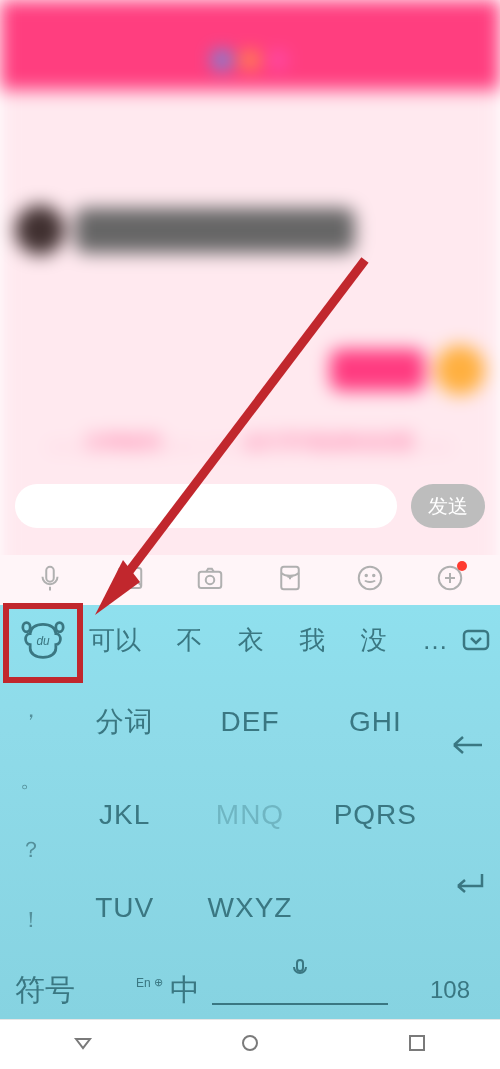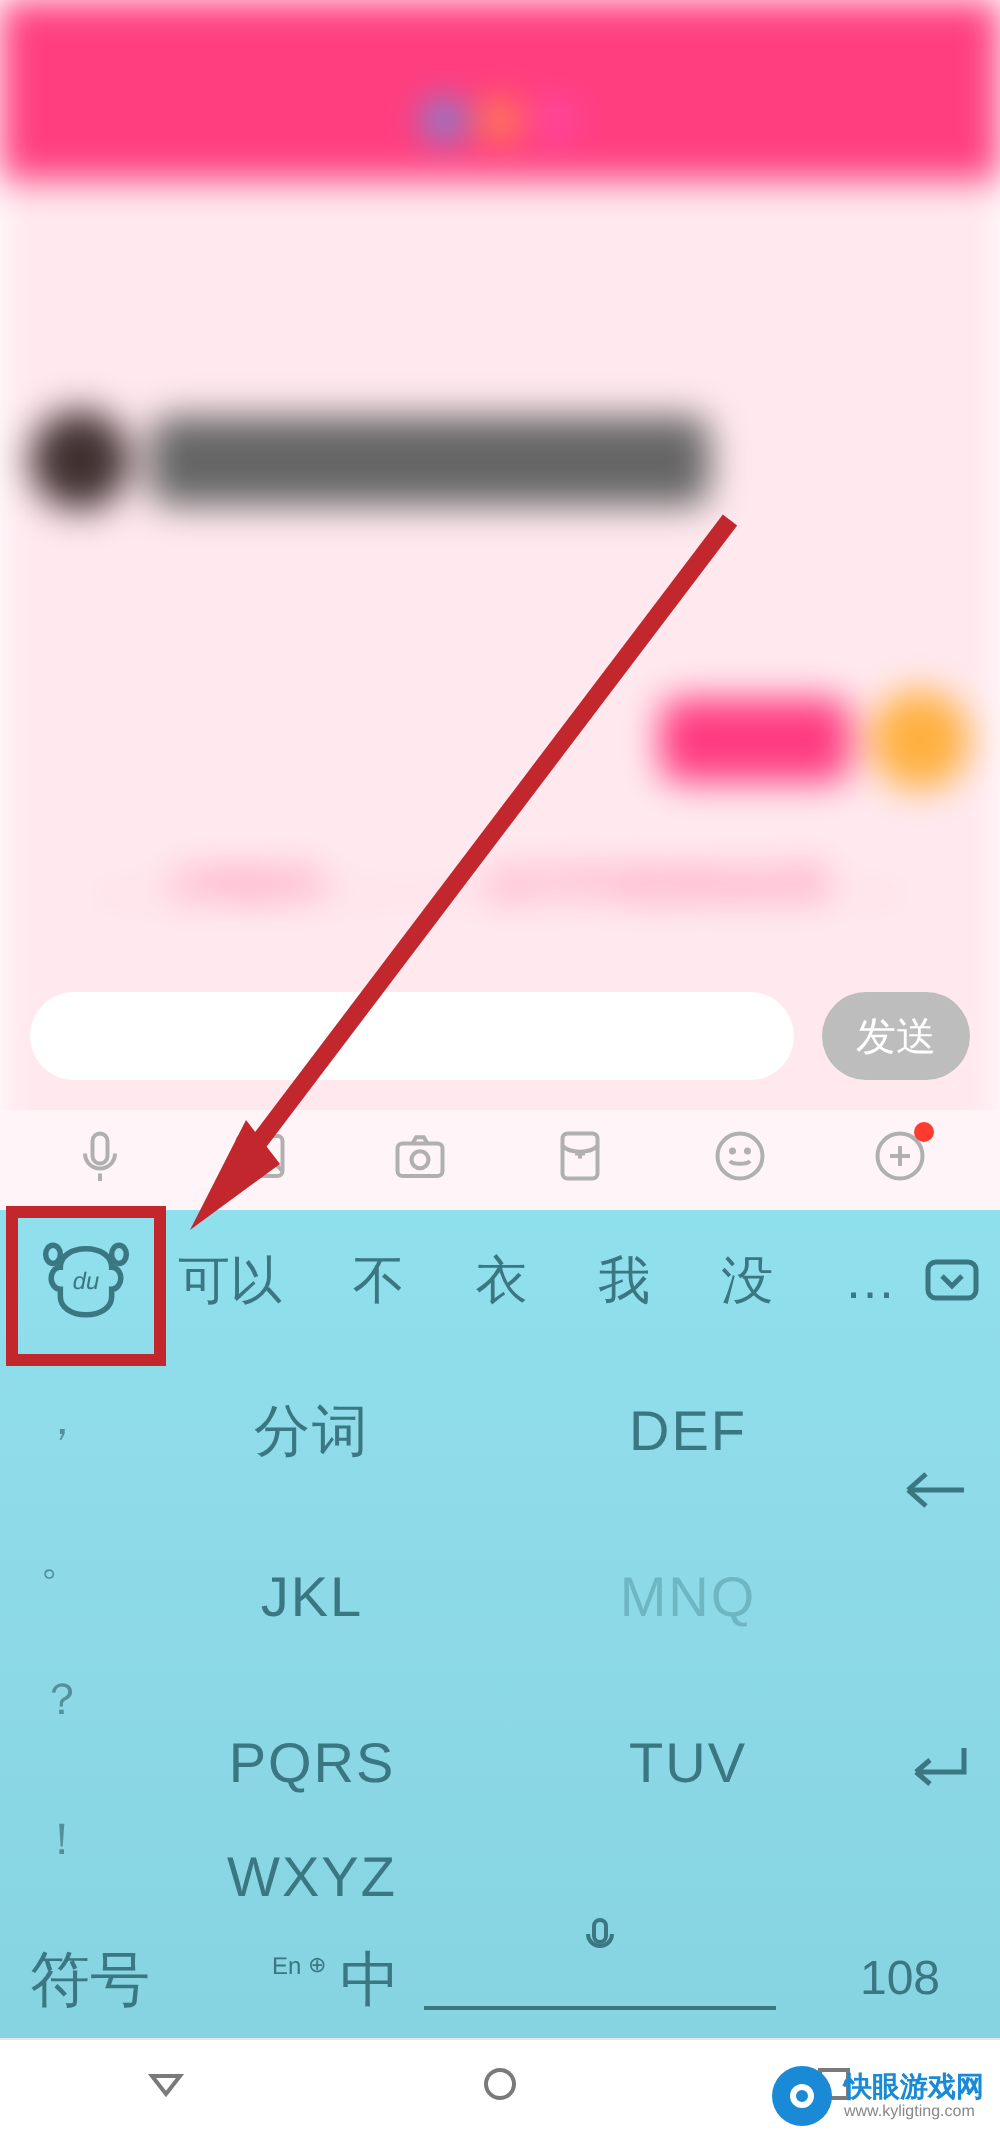--- a/index.html
+++ b/index.html
@@ -15,21 +15,21 @@
 .chat-body { background:#ffe9ef; height:515px; position:relative; }
 .msg-in { position:absolute; top:115px; left:15px; display:flex; gap:10px; align-items:center; }
 .msg-in .av { width:50px; height:50px; border-radius:50%; background:#403030; }
 .msg-in .bub { width:280px; height:45px; background:#666; border-radius:10px; }
 .msg-out { position:absolute; top:255px; right:15px; display:flex; gap:10px; align-items:center; }
 .msg-out .bub { width:95px; height:42px; background:#ff3b80; border-radius:10px; }
 .msg-out .av { width:50px; height:50px; border-radius:50%; background:#ffb040; }
 .sys { position:absolute; top:340px; width:100%; text-align:center; font-size:18px; color:#ff3e7f; letter-spacing:1px; }
 
 
-.input-row { position:absolute; top:492px; left:0; right:0; height:52px; display:flex; align-items:center; padding:0 15px; gap:14px; }
+.input-row { position:absolute; top:480px; left:0; right:0; height:52px; display:flex; align-items:center; padding:0 15px; gap:14px; }
 .input-field { flex:1; height:44px; background:#fff; border-radius:22px; }
 .send-btn { width:74px; height:44px; border-radius:22px; background:#bdbdbd; color:#fff; display:flex; align-items:center; justify-content:center; font-size:20px; }
 
 
 .iconbar { position:absolute; top:555px; left:0; right:0; height:50px; display:flex; justify-content:space-around; align-items:center; padding:0 10px; background:#fff5f8; }
 .iconbar svg { width:30px; height:30px; stroke:#b0b0b0; fill:none; stroke-width:1.6; }
 .plus-wrap { position:relative; }
 .red-dot { position:absolute; top:-2px; right:-2px; width:10px; height:10px; background:#ff3b30; border-radius:50%; }
 
 
@@ -43,21 +43,21 @@
 .kb-logo { width:85px; display:flex; align-items:center; justify-content:center; }
 .kb-logo svg { width:44px; height:40px; stroke:#3a7782; fill:none; stroke-width:3; }
 .kb-sugg { flex:1; display:flex; align-items:center; justify-content:space-between; padding:0 4px; }
 .kb-sugg span { font-size:26px; color:#3a7782; }
 .kb-chev { width:48px; display:flex; align-items:center; justify-content:center; }
 .kb-chev svg { width:28px; height:22px; stroke:#3a7782; fill:none; stroke-width:2.5; }
 
 .kb-main { display:grid; grid-template-columns:62px 1fr 62px; height:280px; }
 .kb-side { display:flex; flex-direction:column; }
 .kb-side div { flex:1; display:flex; align-items:center; justify-content:center; font-size:22px; color:#54909b; }
-.kb-keys { display:grid; grid-template-columns:repeat(2,1fr); grid-template-rows:repeat(3,1fr); }
+.kb-keys { display:grid; grid-template-columns:repeat(3,1fr); grid-template-rows:repeat(3,1fr); }
 .kb-keys div { display:flex; align-items:center; justify-content:center; font-size:28px; color:#3a7782; font-weight:400; letter-spacing:1px; }
 .kb-keys .faded { opacity:.35; }
 .kb-right { display:flex; flex-direction:column; }
 .kb-right .upper,.kb-right .lower { flex:1; display:flex; align-items:center; justify-content:center; }
 .kb-right svg { stroke:#3a7782; fill:none; stroke-width:2.5; }
 
 .kb-bottom { height:70px; display:grid; grid-template-columns:90px 110px 1fr 100px; align-items:center; }
 .kb-bottom .sym { text-align:center; font-size:30px; color:#3a7782; }
 .kb-bottom .lang { text-align:right; color:#3a7782; position:relative; }
 .kb-bottom .lang .big { font-size:30px; }
@@ -179,20 +179,21 @@
     <div class="kb-main">
       <div class="kb-side">
         <div>，</div>
         <div>。</div>
         <div>？</div>
         <div>！</div>
       </div>
       <div class="kb-keys">
         <div>分词</div>
         <div>DEF</div>
+        <div>GHI</div>
         <div>JKL</div>
         <div class="faded">MNQ</div>
         <div>PQRS</div>
         <div>TUV</div>
         <div>WXYZ</div>
       </div>
       <div class="kb-right">
         <div class="upper">
           <svg width="34" height="24" viewBox="0 0 34 24">
               <path d="M2 12h28M2 12l9-8M2 12l9 8"></path>
@@ -228,23 +229,14 @@
           <path d="M4 7l7 9 7-9z"></path>
         </svg></span>
     <span><svg viewBox="0 0 22 22">
           <circle cx="11" cy="11" r="7"></circle>
         </svg></span>
     <span><svg viewBox="0 0 22 22">
           <rect x="4" y="4" width="14" height="14"></rect>
         </svg></span>
   </div>
 
-  <div class="watermark">
-    <div class="circ">
-        <div class="inner"></div>
-      </div>
-    <div>
-      <div class="txt">快眼游戏网</div>
-      <div class="sub">www.kyligting.com</div>
-    </div>
-  </div>
 
 </div>
 
 </body></html>

